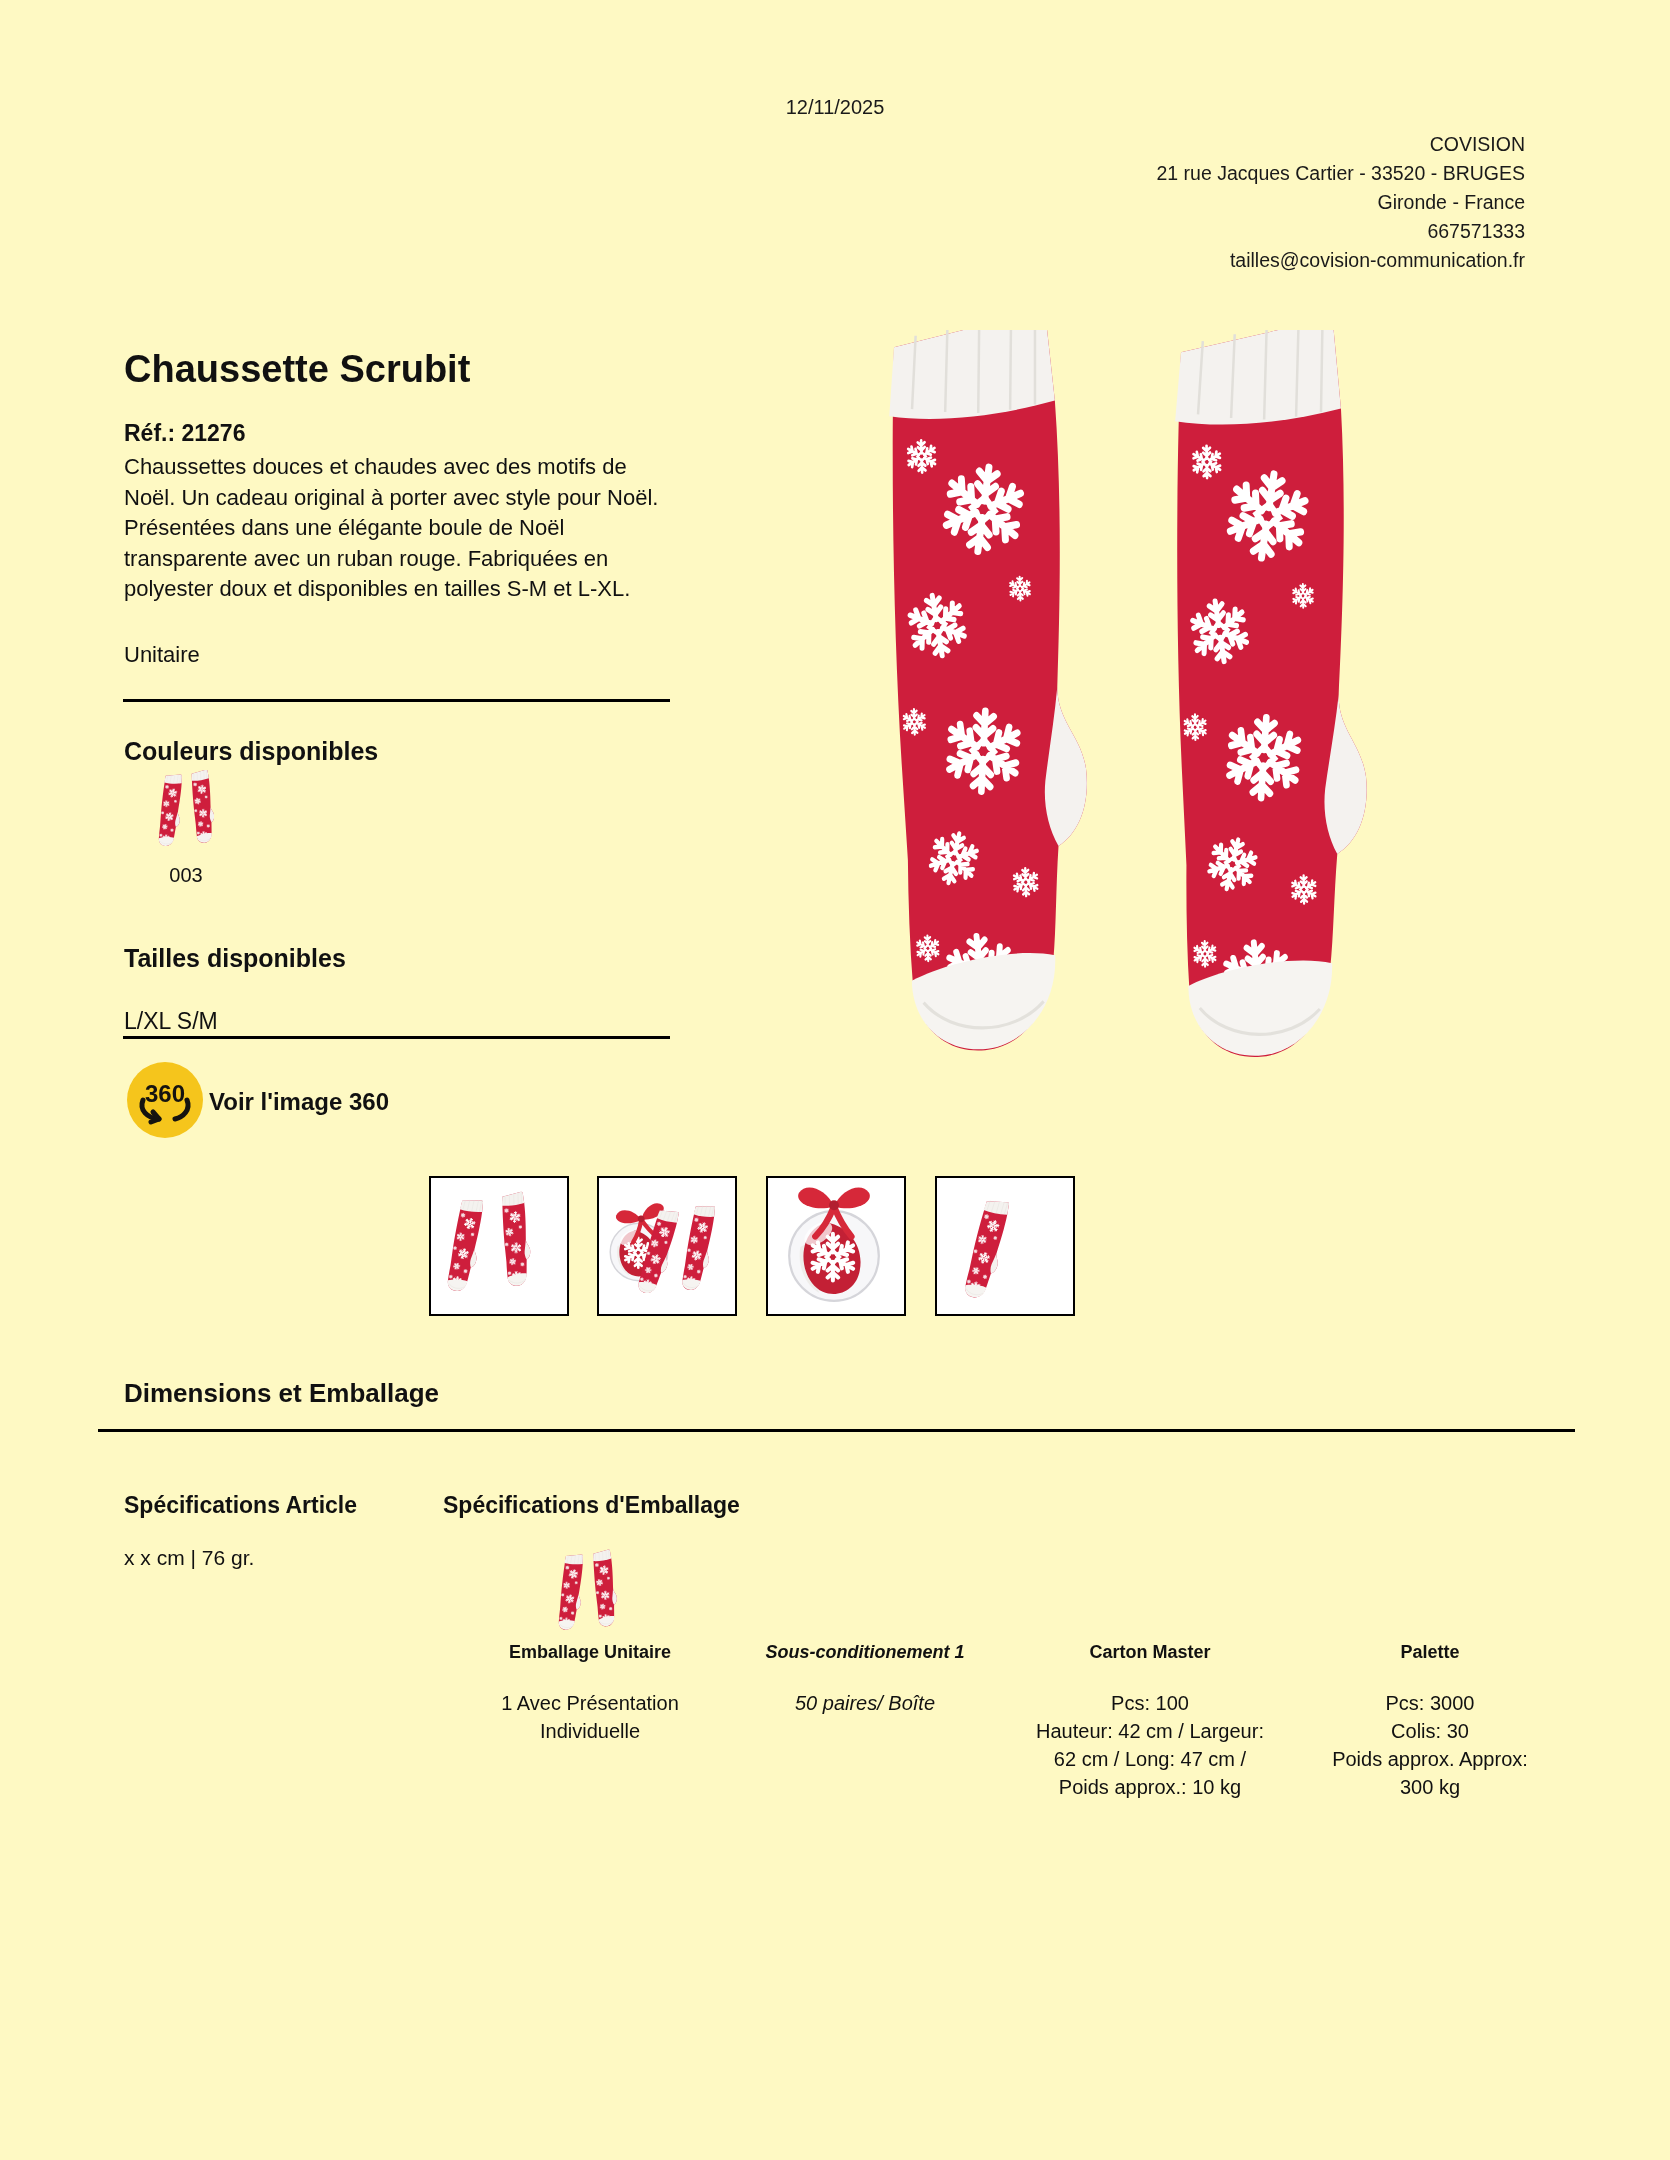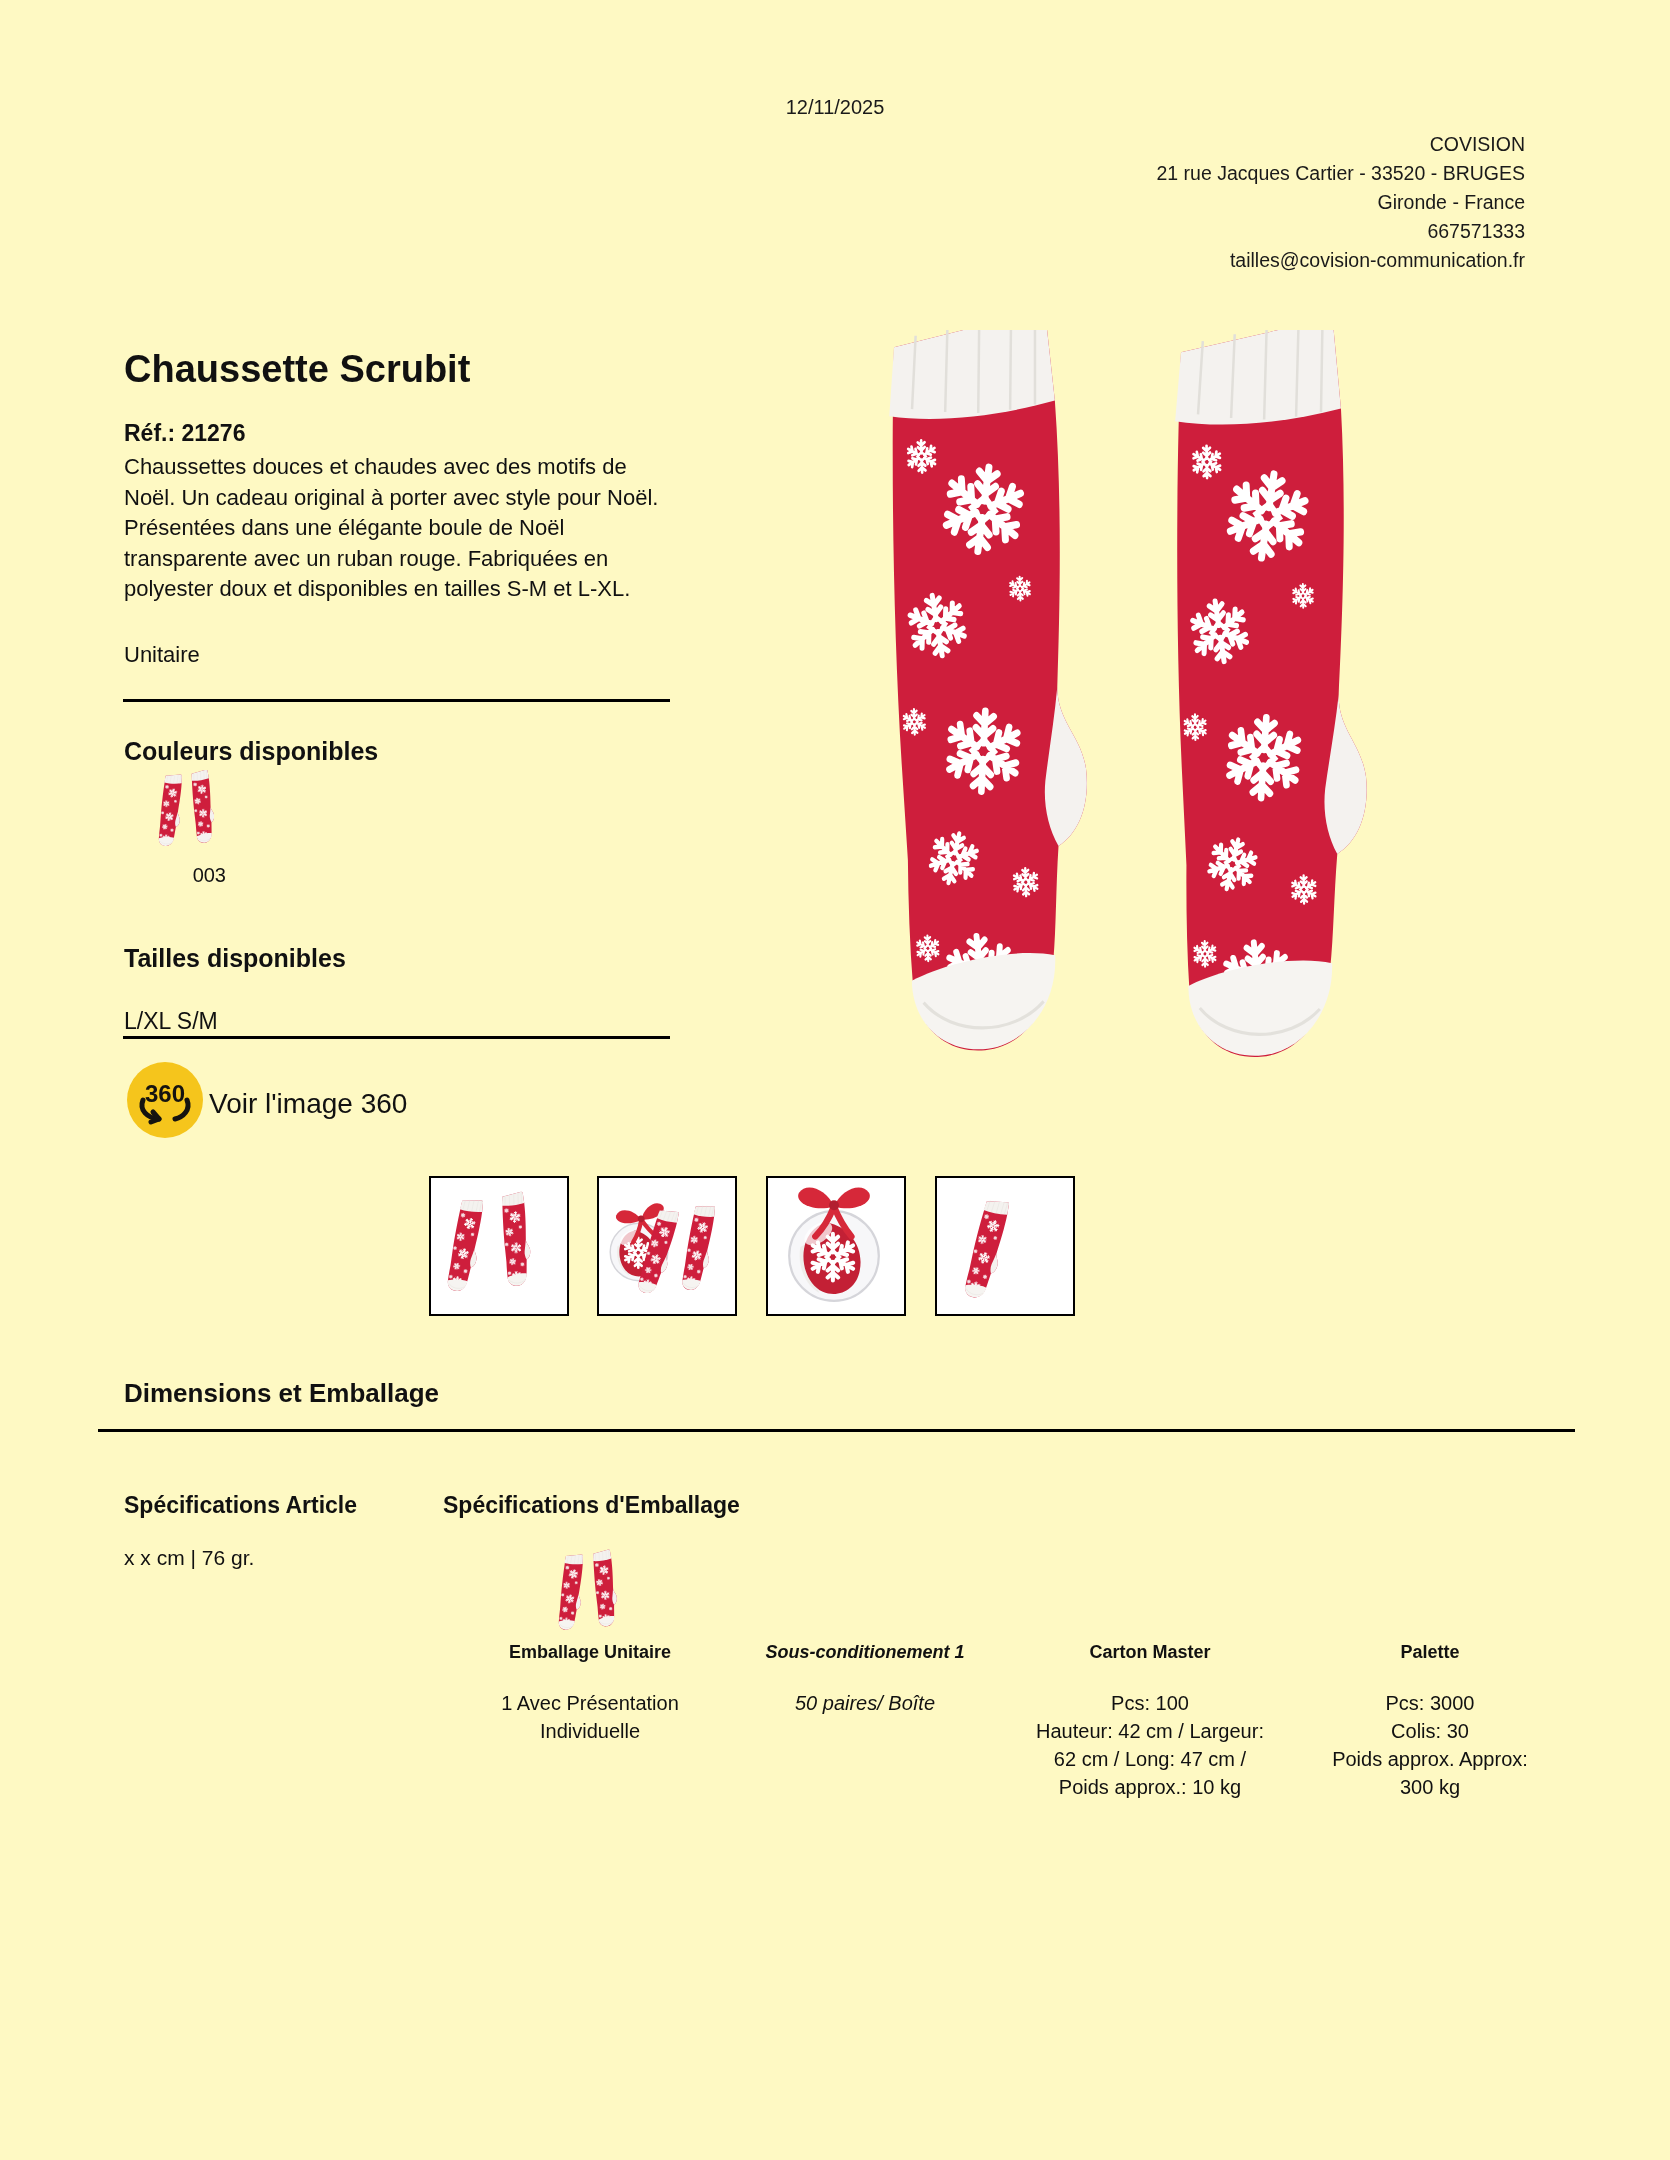--- a/index.html
+++ b/index.html
@@ -19,24 +19,24 @@
   .desc{left:124px;top:452px;width:545px;font-size:22px;line-height:30.5px;}
   .material{left:124px;top:640px;font-size:22px;line-height:30px;}
   .rule{height:0;border-top:3px solid #000;}
   .rule1{left:123px;top:699px;width:547px;}
   .rule2{left:123px;top:1036px;width:547px;}
   .rule-full{left:98px;top:1429px;width:1477px;}
   .h-section{font-size:25px;font-weight:bold;}
   .h-couleurs{left:124px;top:737px;}
   .h-tailles{left:124px;top:944px;}
   .swatch{left:158px;top:770px;width:56px;height:86px;cursor:pointer;}
-  .swatch-code{left:146px;top:864px;width:80px;text-align:right;font-size:20px;}
+  .swatch-code{left:146px;top:864px;width:80px;text-align:center;font-size:20px;}
   .sizes-value{left:124px;top:1008px;font-size:23px;}
   .badge360{left:127px;top:1062px;width:76px;height:76px;cursor:pointer;}
-  .label360{left:209px;top:1088px;font-size:28px;font-weight:normal;cursor:pointer;}
+  .label360{left:209px;top:1088px;font-size:24px;font-weight:bold;cursor:pointer;}
   .mainimg{left:830px;top:330px;width:640px;height:760px;}
   .thumb{top:1176px;width:136px;height:136px;border:2.5px solid #000;background:#fff;
          display:flex;align-items:center;justify-content:center;cursor:pointer;}
   .t1{left:429px;} .t2{left:597px;} .t3{left:766px;} .t4{left:935px;}
   .h-dim{left:124px;top:1378px;font-size:26px;font-weight:bold;}
   .h-spec-art{left:124px;top:1492px;font-size:23px;font-weight:bold;}
   .h-spec-emb{left:443px;top:1492px;font-size:23px;font-weight:bold;}
   .art-specs{left:124px;top:1546px;font-size:21px;}
   .pack-sock{left:556px;top:1548px;width:62px;height:92px;}
   .packtable{left:455px;top:1642px;width:1120px;display:flex;}

